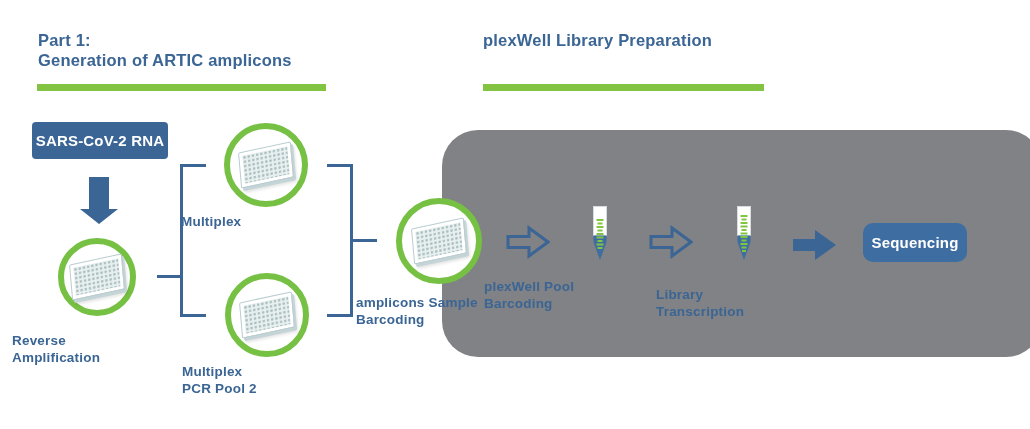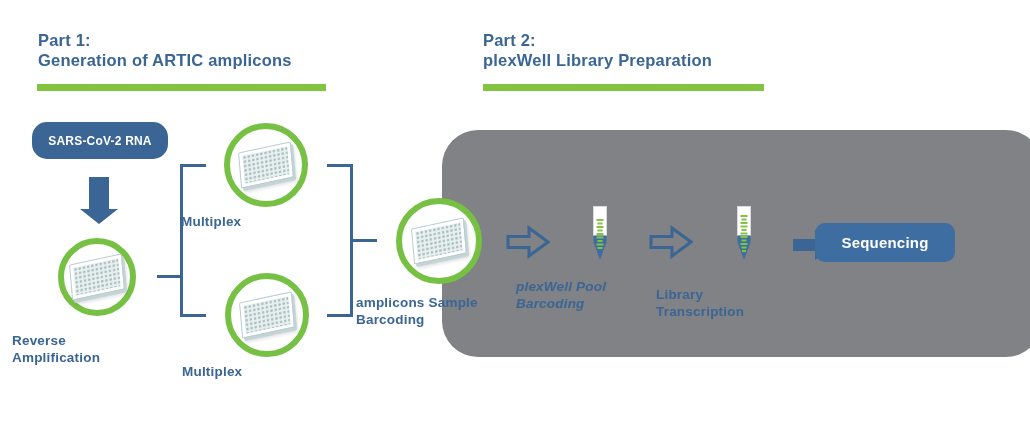--- a/index.html
+++ b/index.html
@@ -26,22 +26,22 @@
   .gray-panel{
     position:absolute;left:442px;top:130px;width:600px;height:227px;
     background:var(--panel-gray);border-radius:36px;
   }
   
   .node-box{
     position:absolute;display:flex;align-items:center;justify-content:center;
     color:#fff;font-weight:bold;letter-spacing:.2px;
   }
   .input-box{left:32px;top:122px;width:136px;height:37px;background:var(--brand-blue);
-    border-radius:15px;font-size:12px;}
-  .sequencing-box{left:815px;top:223px;width:140px;height:39px;background:var(--accent-blue);
+    border-radius:4px;font-size:15px;}
+  .sequencing-box{left:863px;top:223px;width:104px;height:39px;background:var(--accent-blue);
     border-radius:10px;font-size:15px;}
   
   .circle{
     position:absolute;border-radius:50%;background:#fff;
     border:6px solid var(--ring-green);
     display:flex;align-items:center;justify-content:center;z-index:2;
   }
   .circle-rt{left:58px;top:238px;width:78px;height:78px;}
   .circle-pool1{left:224px;top:123px;width:84px;height:84px;}
   .circle-pool2{left:225px;top:273px;width:84px;height:84px;}
@@ -78,21 +78,20 @@
 
 <div class="stage">
 
   <div class="heading" style="left:38px;top:30px;">
     <span>Part 1:</span>
     <span>Generation of ARTIC amplicons</span>
   </div>
   <div class="underline-bar" style="left:37px;top:84px;width:289px;"></div>
 
   <div class="heading" style="left:483px;top:30px;">
-    <span>Part 2:</span>
     <span>plexWell Library Preparation</span>
   </div>
   <div class="underline-bar" style="left:483px;top:84px;width:281px;"></div>
 
   <div class="gray-panel"></div>
 
   <div class="node-box input-box">
     <span>SARS-CoV-2 RNA</span>
   </div>
 
@@ -124,20 +123,21 @@
 
   <div class="step-label" style="left:12px;top:332px;">
     <span>Reverse</span>
     <span>Amplification</span>
   </div>
   <div class="step-label" style="left:181px;top:213px;">
     <span>Multiplex</span>
   </div>
   <div class="step-label" style="left:182px;top:363px;">
     <span>Multiplex</span>
+    <span>PCR Pool 2</span>
   </div>
   <div class="step-label" style="left:356px;top:294px;">
     <span>amplicons Sample</span>
     <span>Barcoding</span>
   </div>
 
   <svg class="arrow arrow-outline" style="left:506px;top:225px;" width="44" height="34" viewBox="0 0 44 34">
     <path d="M2,11.5 H23 V3 L42,17 L23,31 V22.5 H2 Z"></path>
   </svg>
 
@@ -147,21 +147,21 @@
     <rect class="tube-stripe" x="4.5" y="13" width="7" height="2"></rect>
     <rect class="tube-stripe" x="5.5" y="16.5" width="5" height="2"></rect>
     <rect class="tube-stripe" x="4.5" y="20" width="7" height="2"></rect>
     <rect class="tube-stripe" x="5.5" y="23.5" width="5" height="2"></rect>
     <rect class="tube-stripe" x="4.5" y="27" width="7" height="2"></rect>
     <rect class="tube-stripe" x="4.5" y="30.5" width="7" height="2"></rect>
     <rect class="tube-stripe" x="5.5" y="34" width="5" height="2"></rect>
     <rect class="tube-stripe" x="4.5" y="37.5" width="7" height="2"></rect>
     <rect class="tube-stripe" x="5.5" y="41" width="5" height="2"></rect>
   </svg>
-  <div class="step-label" style="left:516px;top:278px;font-style:italic;">
+  <div class="step-label" style="left:484px;top:278px;">
     <span>plexWell Pool</span>
     <span>Barcoding</span>
   </div>
 
   <svg class="arrow arrow-outline" style="left:649px;top:225px;" width="44" height="34" viewBox="0 0 44 34">
     <path d="M2,11.5 H23 V3 L42,17 L23,31 V22.5 H2 Z"></path>
   </svg>
 
   <svg class="tube" style="left:736px;top:206px;" viewBox="0 0 16 56">
     <rect class="tube-cap" x="1.5" y="0.5" width="13" height="29"></rect>

